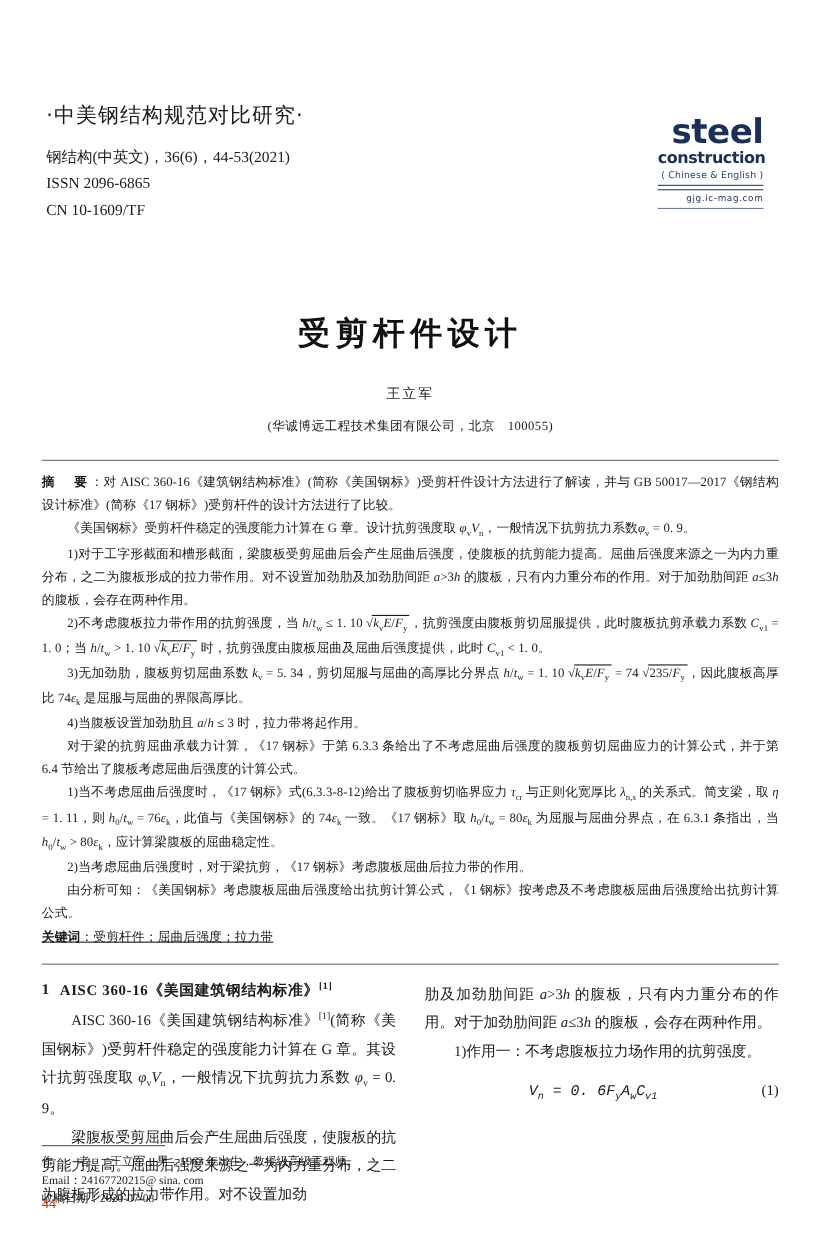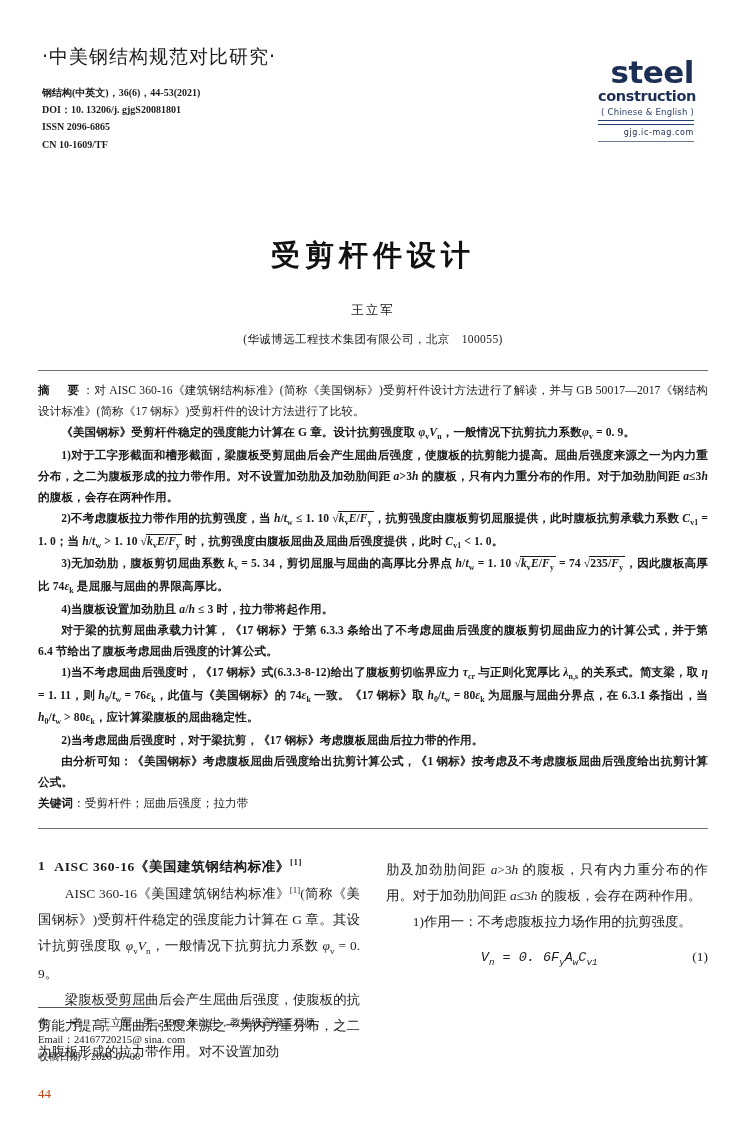--- a/index.html
+++ b/index.html
@@ -22,36 +22,36 @@
     height: 1122px;
     box-sizing: border-box;
     padding: 0 38px;
   }
 
   
   .masthead {
     position: relative;
     padding-top: 44px;
     height: 130px;
+    margin-top: 48px;
   }
   .running-head {
     font-family: "DejaVu Sans", sans-serif;
     font-size: 19px;
     letter-spacing: 1px;
     color: #1b1b1b;
     padding-left: 4px;
     white-space: nowrap;
   }
   .meta-block {
     margin-top: 14px;
     padding-left: 4px;
-    font-size: 10px;
+    font-size: 14px;
     line-height: 1.72;
     color: #1b1b1b;
-    font-weight: bold;
   }
   .meta-line { white-space: nowrap; }
 
   
   .logo {
     position: absolute;
     right: 14px;
     top: 58px;
     width: 96px;
     text-align: right;
@@ -128,31 +128,31 @@
   
   .abstract {
     font-size: 11.6px;
     line-height: 1.82;
     text-align: justify;
     text-justify: inter-ideograph;
     margin-top: 9px;
     letter-spacing: 0.1px;
   }
   .abstract p { margin: 0; }
-  .abstract p.indent { text-indent: 2em; font-weight: bold; }
+  .abstract p.indent { text-indent: 2em; }
   .abs-label {
     font-weight: bold;
     letter-spacing: 3px;
   }
   .kw-label { font-weight: bold; }
-  .keywords { margin-top: 1px; }
+  .keywords { margin-top: 1px; text-decoration: underline; }
 
   
   .columns {
-    margin-top: 28px;
+    margin-top: 14px;
     display: flex;
     gap: 26px;
   }
   .col {
     width: 332px;
     position: relative;
   }
   .sec-head {
     font-weight: bold;
     font-size: 13.5px;
@@ -232,21 +232,20 @@
 </head>
 <body>
 
 <div class="page">
 
   <div class="masthead">
     <div class="running-head">·中美钢结构规范对比研究·</div>
 
     <div class="meta-block">
       <div class="meta-line">钢结构(中英文)，36(6)，44-53(2021)</div>
-      <div class="meta-line">DOI：10. 13206/j. gjgS20081801</div>
       <div class="meta-line">ISSN 2096-6865</div>
       <div class="meta-line">CN 10-1609/TF</div>
     </div>
 
     <div class="logo">
       <div class="logo-steel">steel</div>
       <div class="logo-construction">construction</div>
       <div class="logo-sub">( Chinese &amp; English )</div>
       <div class="logo-rules"></div>
       <div class="logo-url">gjg.ic-mag.com</div>

